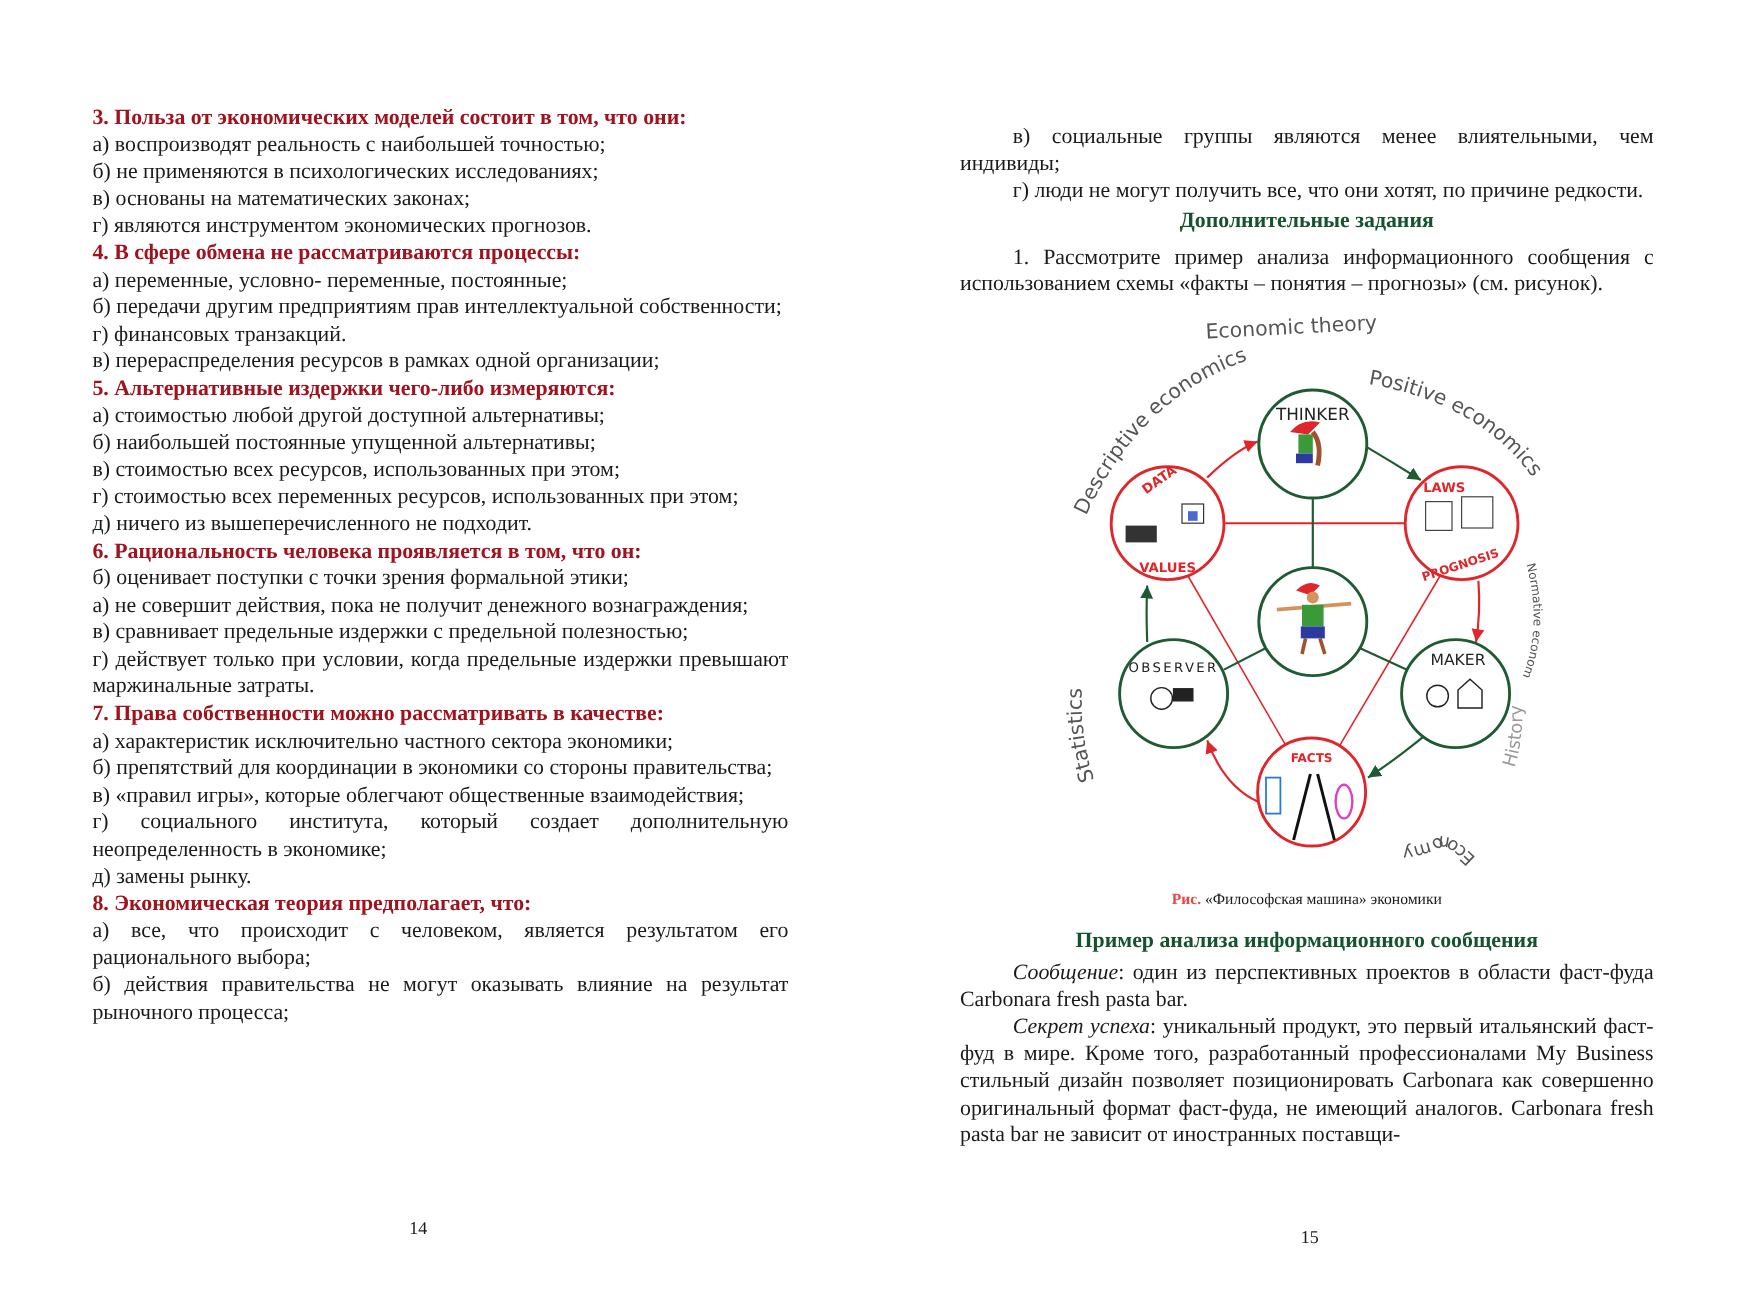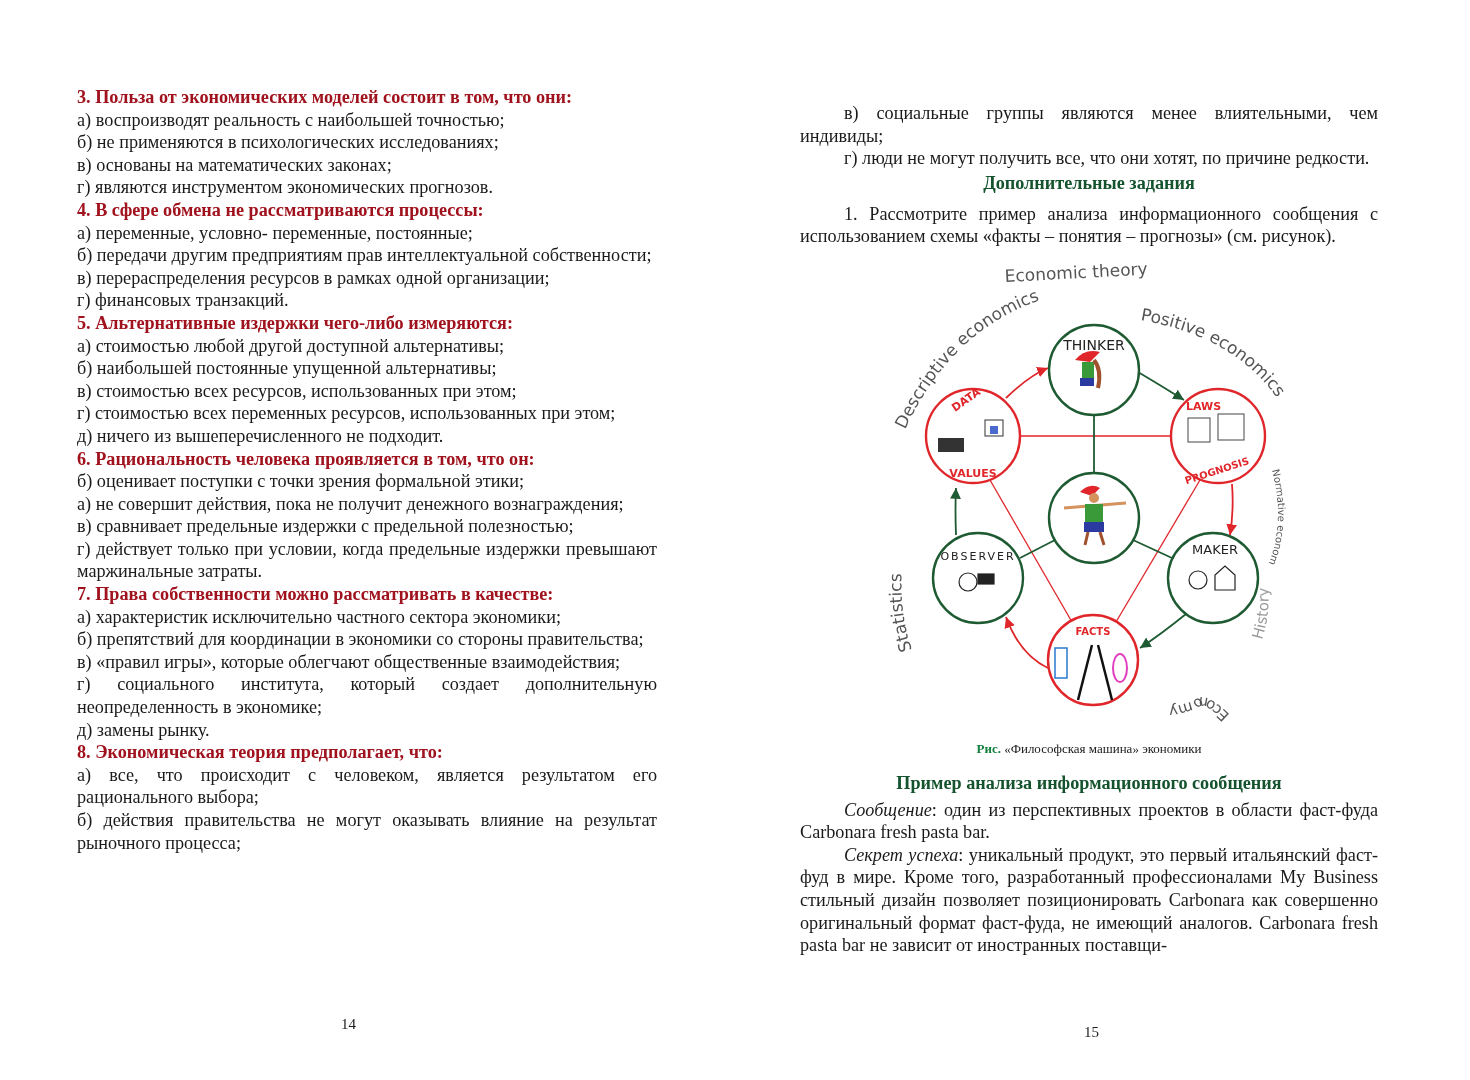--- a/index.html
+++ b/index.html
@@ -12,43 +12,43 @@
   .page-right { left: 735px; width: 735px; }
   .text-block { position: absolute; font-size: 18.2px; line-height: 22.6px; }
   .left-block { left: 118px; top: 86px; width: 540px; }
   .right-block { left: 800px; width: 578px; }
   .q { color: #a0121d; font-weight: bold; text-indent: 0; padding-left: 0; margin: 0; }
   .ans { margin: 0; text-indent: 0; text-align: justify; }
   .left-block .q, .left-block .ans-first { padding-left: 0; }
   .para { text-indent: 44px; text-align: justify; margin: 0; }
   .center-head { color: #14532d; font-weight: bold; text-align: center; margin: 0; }
   .caption { font-size: 13px; text-align: center; margin: 0; }
-  .caption .cap-label { color: #15803d; font-weight: bold; }
+  .caption .cap-label { color: #ef4444; font-weight: bold; }
   .page-num { position: absolute; font-size: 15px; top: 1016px; }
   em { font-style: italic; }
   .diagram { position: absolute; left: 880px; top: 255px; width: 440px; height: 480px; }
   .hand { font-family: "DejaVu Sans", sans-serif; fill: #555; }
 </style>
 </head>
 <body>
 
 <div class="page page-left">
   <div class="text-block left-block" id="left-block">
 
     <p class="q">3. Польза от экономических моделей состоит в том, что они:</p>
     <p class="ans">а) воспроизводят реальность с наибольшей точностью;</p>
     <p class="ans">б) не применяются в психологических исследованиях;</p>
     <p class="ans">в) основаны на математических законах;</p>
     <p class="ans">г) являются инструментом экономических прогнозов.</p>
 
     <p class="q">4. В сфере обмена не рассматриваются процессы:</p>
     <p class="ans">а) переменные, условно- переменные, постоянные;</p>
     <p class="ans wrap">б) передачи другим предприятиям прав интеллектуальной собственности;</p>
+    <p class="ans">г) финансовых транзакций.</p>
     <p class="ans">в) перераспределения ресурсов в рамках одной организации;</p>
-    <p class="ans">г) финансовых транзакций.</p>
 
     <p class="q">5. Альтернативные издержки чего-либо измеряются:</p>
     <p class="ans">а) стоимостью любой другой доступной альтернативы;</p>
     <p class="ans">б) наибольшей постоянные упущенной альтернативы;</p>
     <p class="ans">в) стоимостью всех ресурсов, использованных при этом;</p>
     <p class="ans wrap">г) стоимостью всех переменных ресурсов, использованных при этом;</p>
     <p class="ans">д) ничего из вышеперечисленного не подходит.</p>
 
     <p class="q">6. Рациональность человека проявляется в том, что он:</p>
     <p class="ans">б) оценивает поступки с точки зрения формальной этики;</p>

